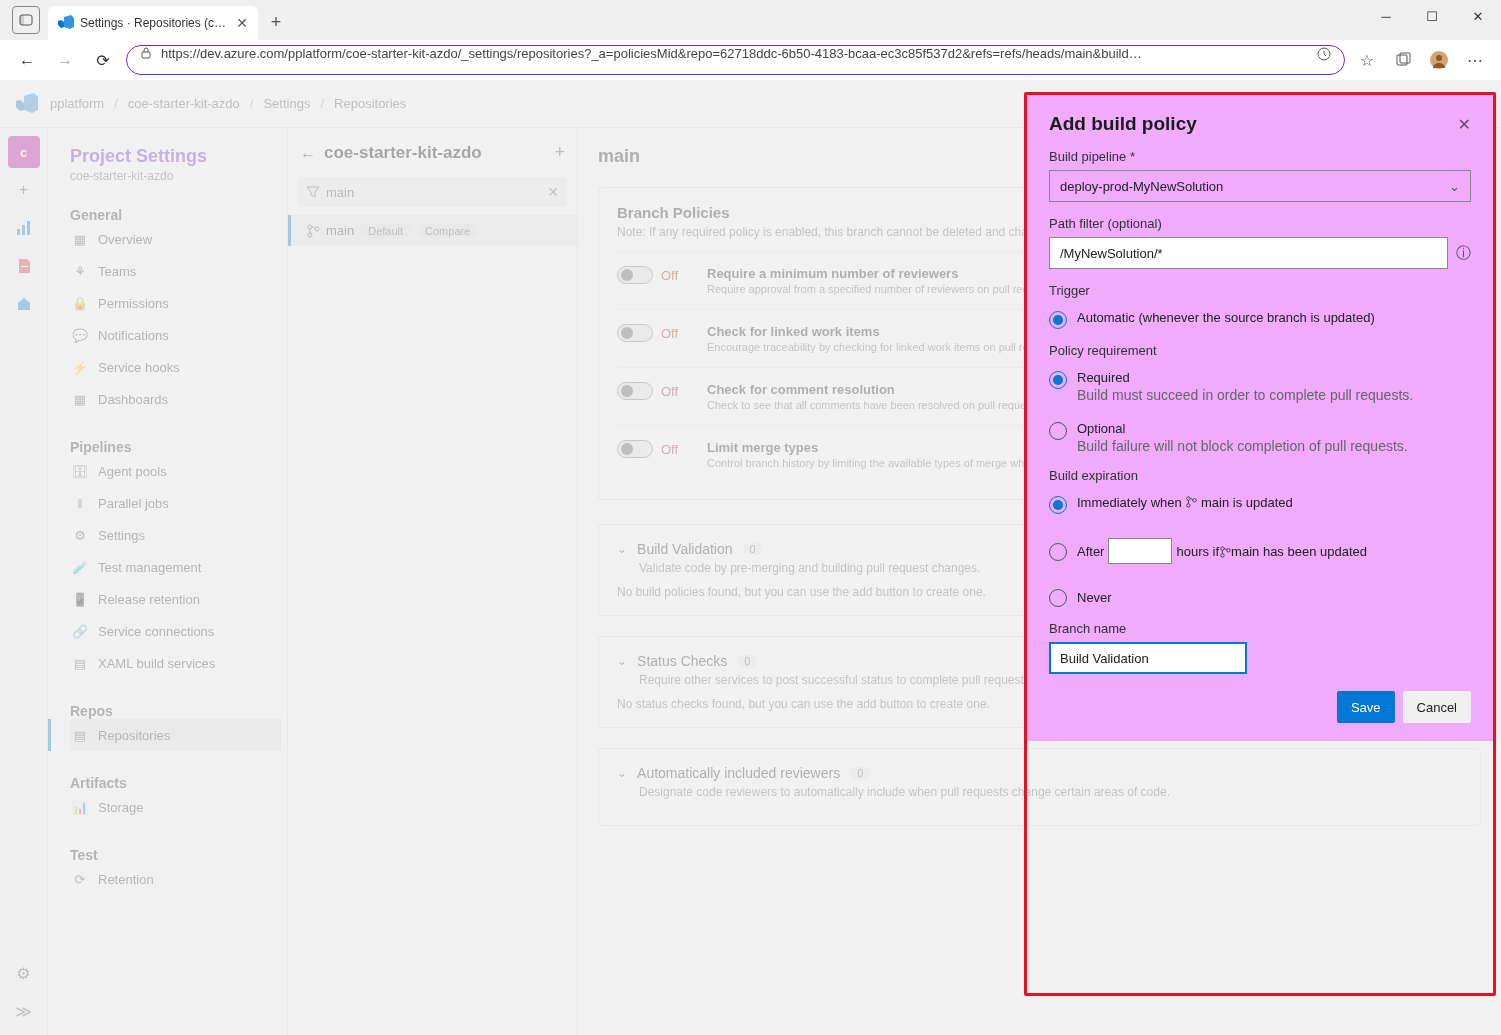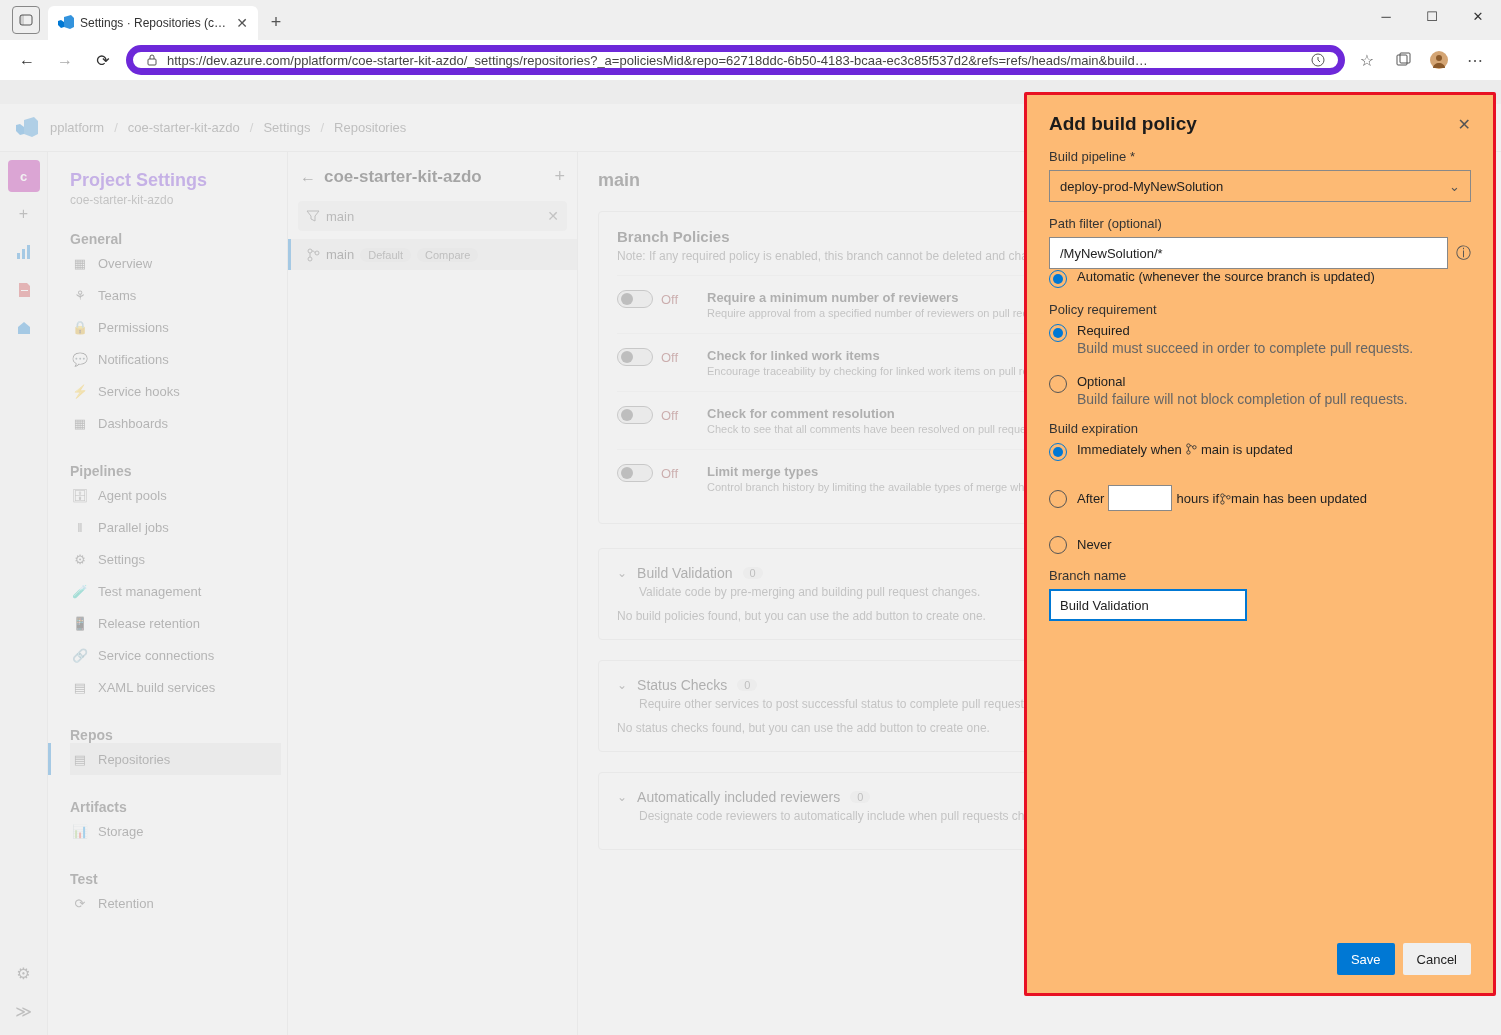--- a/index.html
+++ b/index.html
@@ -13,26 +13,26 @@
     .tab-favicon { width: 16px; height: 16px; display: inline-block; }
     .tab-title { flex: 1; white-space: nowrap; overflow: hidden; text-overflow: ellipsis; }
     .tab-close { font-size: 14px; color: #555; }
     .tab-add { width: 28px; height: 28px; display: flex; align-items: center; justify-content: center; font-size: 18px; color: #555; margin-left: 4px; margin-top: 4px; }
     .window-controls { position: absolute; right: 0; top: 0; display: flex; gap: 0; }
     .window-btn { width: 46px; height: 32px; display: flex; align-items: center; justify-content: center; font-size: 13px; color: #333; }
 
     .address-bar { display: flex; align-items: center; height: 40px; background: #fff; padding: 0 12px; gap: 8px; }
     .nav-btn { width: 30px; height: 30px; display: flex; align-items: center; justify-content: center; color: #333; font-size: 16px; border-radius: 4px; }
     .nav-btn.dim { color: #aaa; }
-    .url-box { flex: 1; height: 30px; border: 7px solid #6d28d9; border-radius: 16px; display: flex; align-items: center; padding: 0 12px; font-size: 13px; color: #444; gap: 8px; }
+    .url-box { flex: 1; height: 30px; border: 1px solid #6d28d9; border-radius: 16px; display: flex; align-items: flex-start; padding: 0 12px; font-size: 13px; color: #444; gap: 8px; }
     .url-text { flex: 1; white-space: nowrap; overflow: hidden; text-overflow: ellipsis; }
     .addr-icon { width: 28px; height: 28px; display: flex; align-items: center; justify-content: center; color: #555; font-size: 16px; }
 
     
-    .app { position: absolute; top: 80px; left: 0; right: 0; bottom: 0; background: #fff; margin-top: 24px; }
+    .app { position: absolute; top: 80px; left: 0; right: 0; bottom: 0; background: #fff; }
     .dim-overlay { position: absolute; top: 80px; left: 0; right: 0; bottom: 0; background: rgba(235,235,235,0.7); pointer-events: none; }
 
     .app-header { height: 48px; display: flex; align-items: center; padding: 0 16px; border-bottom: 1px solid #e0e0e0; gap: 12px; font-size: 13px; color: #555; }
     .azure-icon { width: 22px; height: 22px; }
     .breadcrumb { display: flex; gap: 10px; align-items: center; }
     .breadcrumb span.sep { color: #999; }
 
     .app-body { display: flex; height: calc(100% - 48px); }
     .left-rail { width: 48px; background: #f8f8f8; border-right: 1px solid #e0e0e0; display: flex; flex-direction: column; align-items: center; padding-top: 8px; gap: 6px; }
     .rail-item { width: 32px; height: 32px; border-radius: 4px; display: flex; align-items: center; justify-content: center; font-size: 16px; color: #555; }
@@ -76,35 +76,35 @@
     .section-card { border: 1px solid #e0e0e0; border-radius: 4px; padding: 16px 18px; margin-bottom: 20px; }
     .section-header { display: flex; align-items: center; gap: 10px; margin-bottom: 4px; }
     .section-chevron { font-size: 12px; color: #555; }
     .section-title { font-size: 14px; font-weight: 400; color: #222; }
     .count-badge { background: #eee; border-radius: 10px; padding: 0 7px; font-size: 11px; color: #555; }
     .section-desc { font-size: 12px; color: #666; margin-bottom: 10px; margin-left: 22px; }
     .section-empty { font-size: 12px; color: #666; margin-left: 0; }
 
     
     .panel-border { position: absolute; top: 92px; right: 5px; width: 472px; height: 904px; border: 3px solid #e81123; border-radius: 2px; z-index: 50; }
-    .panel { position: absolute; top: 95px; right: 8px; width: 466px; height: 898px; background: #fdba74; z-index: 51; padding: 18px 22px; display: flex; flex-direction: column; }
+    .panel { position: absolute; top: 95px; right: 8px; width: 466px; height: 646px; background: #f0abfc; z-index: 51; padding: 18px 22px; display: flex; flex-direction: column; }
     .panel-header { display: flex; align-items: center; justify-content: space-between; }
     .panel-title { font-size: 19px; font-weight: 600; color: #1b1b1b; }
     .panel-close { font-size: 16px; color: #555; cursor: pointer; }
     .panel-body { flex: 1; overflow: auto; margin-top: 14px; }
     .field-label { font-size: 13px; color: #333; margin-bottom: 6px; margin-top: 14px; }
     .field-label:first-child { margin-top: 0; }
     .select-box { width: 100%; height: 32px; border: 1px solid #888; display: flex; align-items: center; padding: 0 10px; font-size: 13px; color: #222; justify-content: space-between; }
     .select-chevron { color: #555; }
     .path-row { display: flex; align-items: center; gap: 8px; }
     .input-box { flex: 1; height: 32px; border: 1px solid #888; padding: 0 10px; font-size: 13px; color: #222; outline: none; }
     .input-box.focused { border: 1px solid #0078d4; box-shadow: 0 0 0 1px #0078d4 inset; }
     .info-icon { color: #555; font-size: 15px; }
 
-    .radio-row { display: flex; align-items: flex-start; gap: 10px; }
+    .radio-row { display: flex; align-items: flex-start; gap: 10px; margin-top: 12px; }
     .radio { width: 18px; height: 18px; border: 1px solid #555; border-radius: 50%; position: relative; flex-shrink: 0; margin-top: 1px; }
     .radio.checked { border: 1px solid #0078d4; }
     .radio.checked::after { content: ''; position: absolute; width: 10px; height: 10px; background: #0078d4; border-radius: 50%; top: 3px; left: 3px; }
     .radio-label { font-size: 13px; color: #222; }
     .radio-desc { font-size: 14px; color: #666; margin-top: 2px; }
     .inline-input { width: 64px; height: 26px; border: 1px solid #888; margin: 0 4px; }
     .branch-glyph { display: inline-flex; transform: translateY(1px); }
 
     .panel-footer { display: flex; justify-content: flex-end; gap: 8px; padding-top: 10px; }
     .btn { height: 30px; padding: 16px 14px; font-size: 13px; border-radius: 2px; display: flex; align-items: center; }
@@ -430,20 +430,21 @@
       <span>deploy-prod-MyNewSolution</span>
       <span class="select-chevron">⌄</span>
     </div>
 
     <div class="field-label">Path filter (optional)</div>
     <div class="path-row">
       <input class="input-box" value="/MyNewSolution/*" style="">
       <span class="info-icon">ⓘ</span>
     </div>
 
+    <div class="field-label">Trigger</div>
     <div class="radio-row">
       <div class="radio checked"></div>
       <div>
           <div class="radio-label">Automatic (whenever the source branch is updated)</div>
         </div>
     </div>
 
     <div class="field-label">Policy requirement</div>
     <div class="radio-row">
       <div class="radio checked"></div>

